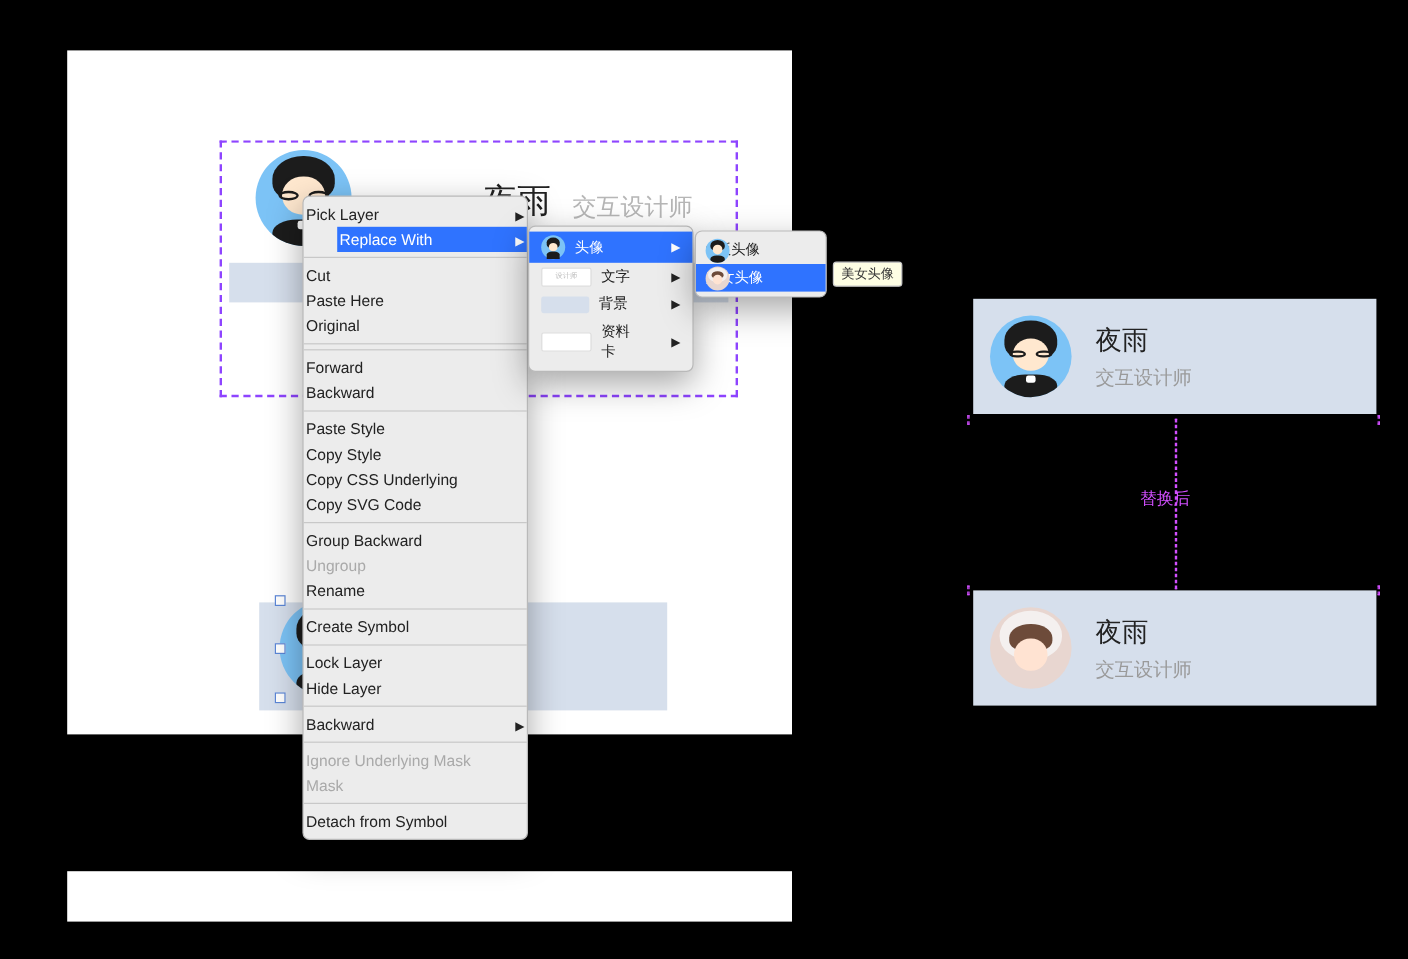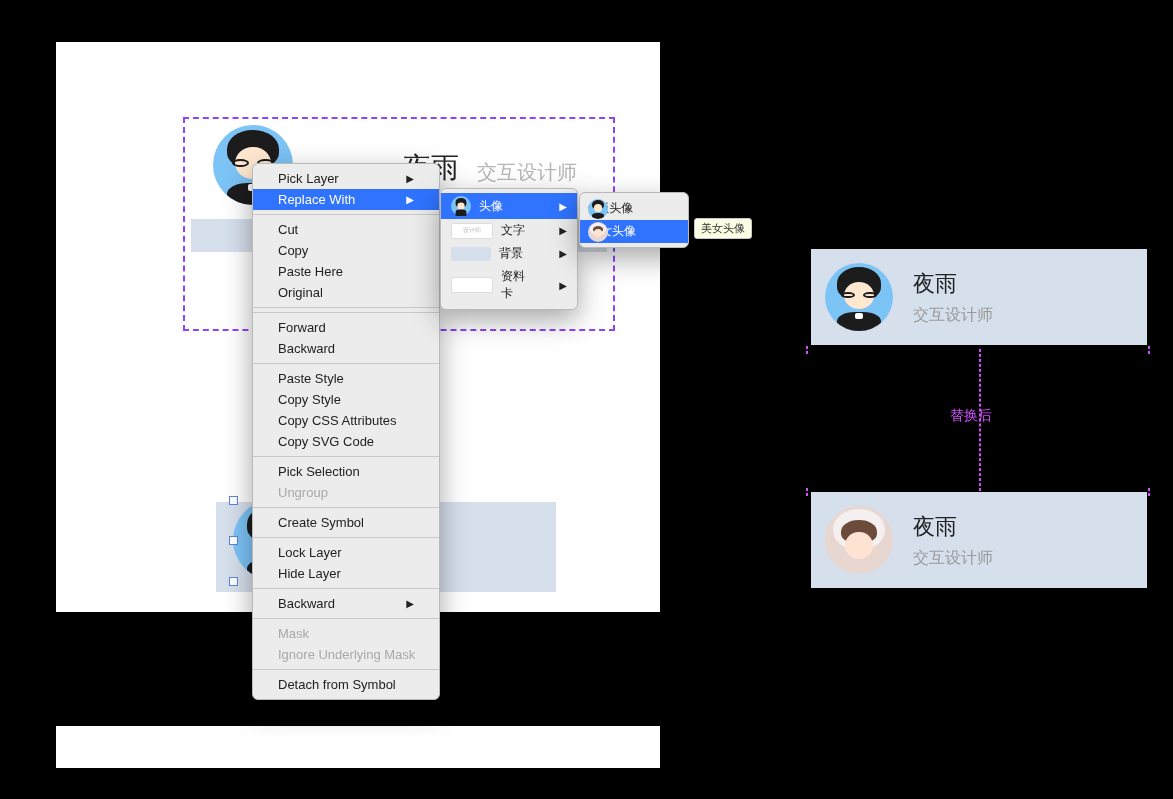--- a/index.html
+++ b/index.html
@@ -44,24 +44,24 @@
   
   .row-sel{position:absolute;left:160px;top:460px;width:340px;height:90px;background:#d6dfec;}
   .avatar-sel{left:177px;top:458px;}
   .handle{position:absolute;width:7px;height:7px;border:1px solid #5b86d6;background:#fff;}
   .hTL{left:173px;top:454px;} .hT{left:213px;top:454px;} .hTR{left:254px;top:454px;}
   .hL{left:173px;top:494px;} .hR{left:254px;top:494px;}
   .hBL{left:173px;top:535px;} .hB{left:213px;top:535px;} .hBR{left:254px;top:535px;}
 
   
   .menu{position:absolute;background:#ececec;border:1px solid #b9b9b9;border-radius:6px;box-shadow:0 10px 28px rgba(0,0,0,.35);padding:4px 0;}
-  .menu .item{padding:3px 25px;display:flex;align-items:center;justify-content:space-between;white-space:nowrap;cursor:default;}
+  .menu .item{padding:3px 2px;display:flex;align-items:flex-end;justify-content:space-between;white-space:nowrap;cursor:default;}
   .menu .item.disabled{color:#a9a9a9;}
   .menu .sep{height:1px;background:#c8c8c8;margin:4px 0;}
-  .menu .item.hl{background:#2f73ff;color:#fff;}
+  .menu .item.hl{background:#2f73ff;color:#fff;margin-left:28px;}
   .arrow{margin-left:16px;font-size:10px;}
 
   .submenu{position:absolute;background:#ececec;border:1px solid #b9b9b9;border-radius:6px;box-shadow:0 10px 28px rgba(0,0,0,.35);padding:4px 0;font-size:12px;}
   .submenu .row-it{padding:3px 10px;display:flex;align-items:center;justify-content:space-between;gap:8px;}
   .submenu .row-it.hl{background:#2f73ff;color:#fff;}
   .thumb{width:40px;height:14px;background:#d6dfec;border-radius:2px;display:flex;align-items:center;justify-content:center;}
   .thumb.avatar-t{width:20px;height:20px;border-radius:50%;background:#7cc3f6;padding:0;}
   .thumb.txt{background:#fff;border:1px solid #ddd;color:#bbb;font-size:6px;}
   .thumb.card-t{background:#fff;border:1px solid #ddd;}
   .lbl{flex:1;}
@@ -149,23 +149,20 @@
   </div>
   <div class="item hl">
     <span>Replace With</span>
     <span class="arrow">▶</span>
   </div>
   <div class="sep"></div>
   <div class="item">
       <span>Cut</span>
     </div>
   <div class="item">
-      <span>Copy</span>
-    </div>
-  <div class="item">
       <span>Paste Here</span>
     </div>
   <div class="item">
       <span>Original</span>
     </div>
   <div class="sep"></div>
   <div class="sep"></div>
   <div class="item">
       <span>Forward</span>
     </div>
@@ -173,54 +170,57 @@
       <span>Backward</span>
     </div>
   <div class="sep"></div>
   <div class="item">
       <span>Paste Style</span>
     </div>
   <div class="item">
       <span>Copy Style</span>
     </div>
   <div class="item">
-      <span>Copy CSS Attributes</span>
+      <span>Copy CSS Underlying</span>
     </div>
   <div class="item">
       <span>Copy SVG Code</span>
     </div>
   <div class="sep"></div>
   <div class="item">
-      <span>Pick Selection</span>
+      <span>Group Backward</span>
     </div>
   <div class="item disabled">
       <span>Ungroup</span>
     </div>
+  <div class="item">
+      <span>Rename</span>
+    </div>
   <div class="sep"></div>
   <div class="item">
       <span>Create Symbol</span>
     </div>
   <div class="sep"></div>
   <div class="item">
       <span>Lock Layer</span>
     </div>
   <div class="item">
       <span>Hide Layer</span>
     </div>
   <div class="sep"></div>
   <div class="item">
     <span>Backward</span>
     <span class="arrow">▶</span>
   </div>
   <div class="sep"></div>
+  <div class="item disabled">
+      <span>Ignore Underlying Mask</span>
+    </div>
   <div class="item disabled">
       <span>Mask</span>
-    </div>
-  <div class="item disabled">
-      <span>Ignore Underlying Mask</span>
     </div>
   <div class="sep"></div>
   <div class="item">
       <span>Detach from Symbol</span>
     </div>
 </div>
 
 <div class="submenu" style="left:440px;top:188px;width:136px;">
   <div class="row-it hl">
     <span class="thumb avatar-t">

